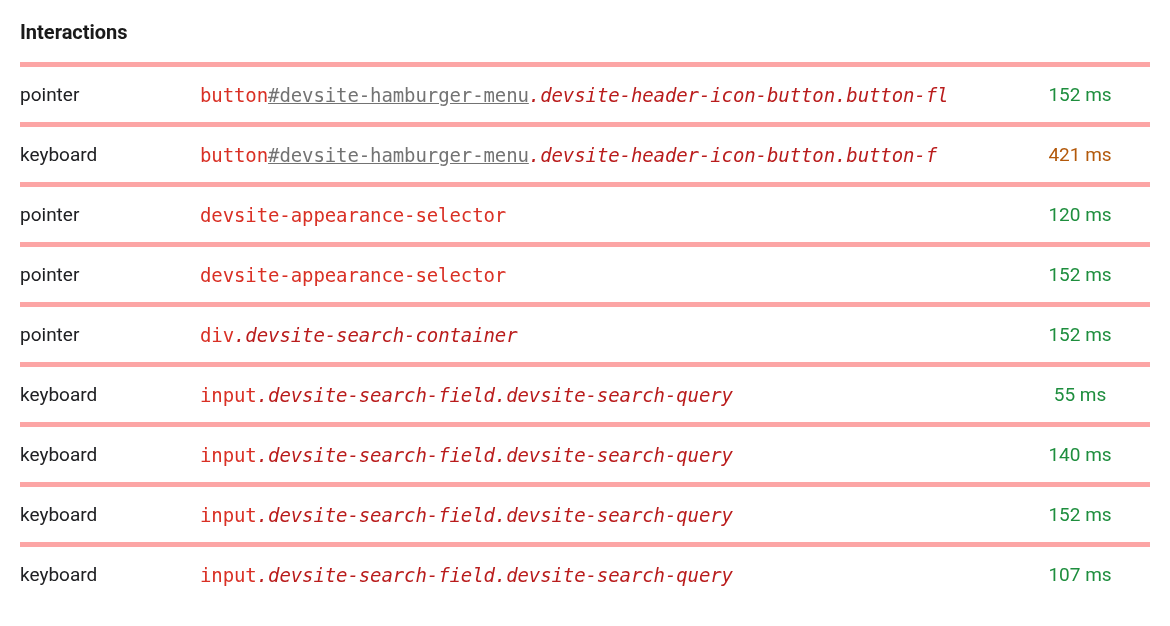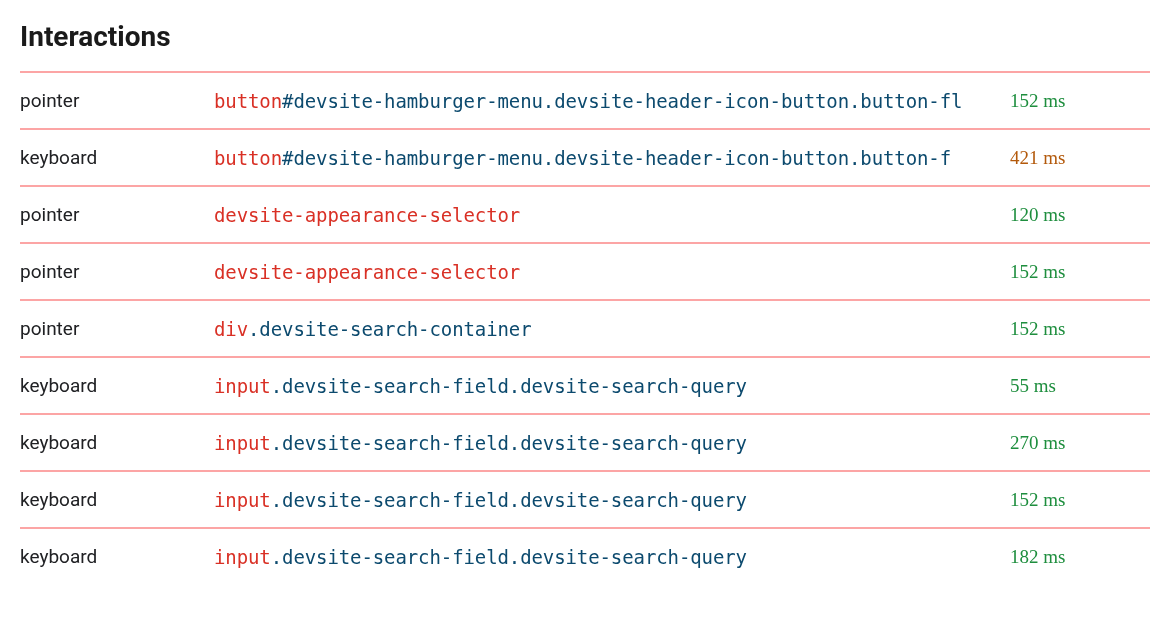--- a/index.html
+++ b/index.html
@@ -7,68 +7,68 @@
       padding: 0;
       box-sizing: border-box;
     }
     body {
       font-family: -apple-system, BlinkMacSystemFont, "Segoe UI", Roboto, Helvetica, Arial, sans-serif;
       background: #fff;
       padding: 20px;
       width: 1170px;
     }
     .section-title {
-      font-size: 28px;
+      font-size: 20px;
       font-weight: 700;
       color: #1a1a1a;
       margin-bottom: 18px;
     }
     .interactions-table {
       width: 100%;
       border-collapse: collapse;
     }
     .interactions-table tr {
-      border-top: 2px solid #fca5a5;
+      border-top: 5px solid #fca5a5;
     }
     .interactions-table td {
       padding: 16px 0;
       font-size: 19px;
       vertical-align: middle;
       white-space: nowrap;
     }
     .col-type {
       width: 180px;
       color: #202124;
     }
     .col-selector {
       max-width: 780px;
       overflow: hidden;
       text-overflow: clip;
       font-family: ui-monospace, SFMono-Regular, Menlo, Monaco, Consolas, monospace;
       font-size: 19px;
       letter-spacing: -0.1px;
     }
     .col-duration {
-      text-align: left;
+      text-align: center;
       width: 140px;
       color: #1e8e3e;
-      font-family: Liberation Serif, serif;
     }
     .col-duration.warn {
       color: #b3590b;
     }
     .sel-tag {
       color: #d93025;
-      margin-left: 14px;
     }
     .sel-id {
-      color: #0c4a6e;
+      color: #737373;
+      text-decoration: underline;
     }
     .sel-class {
-      color: #0c4a6e;
+      color: #b91c1c;
+      font-style: italic;
     }
   </style>
 </head>
 <body>
 
 <h2 class="section-title">Interactions</h2>
 
 <table class="interactions-table">
   <tbody id="rows-body">
       <tr>
@@ -97,26 +97,26 @@
         <td class="col-duration"><span>152</span> <span>ms</span></td>
       </tr>
       <tr>
         <td class="col-type">keyboard</td>
         <td class="col-selector"><span class="sel-tag">input</span><span class="sel-class">.devsite-search-field.devsite-search-query</span></td>
         <td class="col-duration"><span>55</span> <span>ms</span></td>
       </tr>
       <tr>
         <td class="col-type">keyboard</td>
         <td class="col-selector"><span class="sel-tag">input</span><span class="sel-class">.devsite-search-field.devsite-search-query</span></td>
-        <td class="col-duration"><span>270</span> <span>ms</span></td>
+        <td class="col-duration"><span>140</span> <span>ms</span></td>
       </tr>
       <tr>
         <td class="col-type">keyboard</td>
         <td class="col-selector"><span class="sel-tag">input</span><span class="sel-class">.devsite-search-field.devsite-search-query</span></td>
         <td class="col-duration"><span>152</span> <span>ms</span></td>
       </tr>
       <tr>
         <td class="col-type">keyboard</td>
         <td class="col-selector"><span class="sel-tag">input</span><span class="sel-class">.devsite-search-field.devsite-search-query</span></td>
-        <td class="col-duration"><span>182</span> <span>ms</span></td>
+        <td class="col-duration"><span>107</span> <span>ms</span></td>
       </tr>
     </tbody>
 </table>
 
 </body></html>

